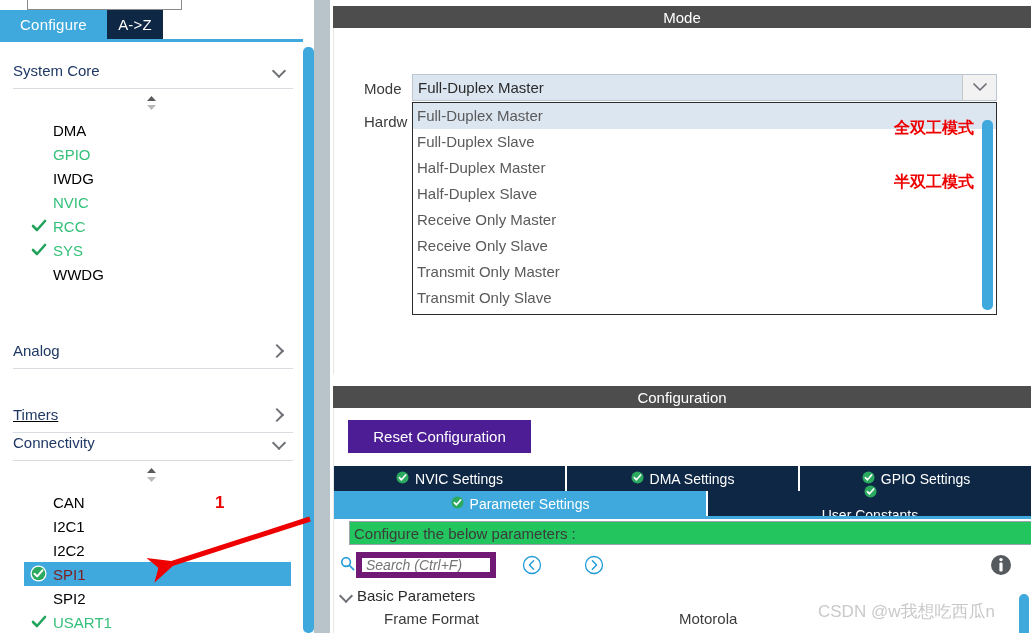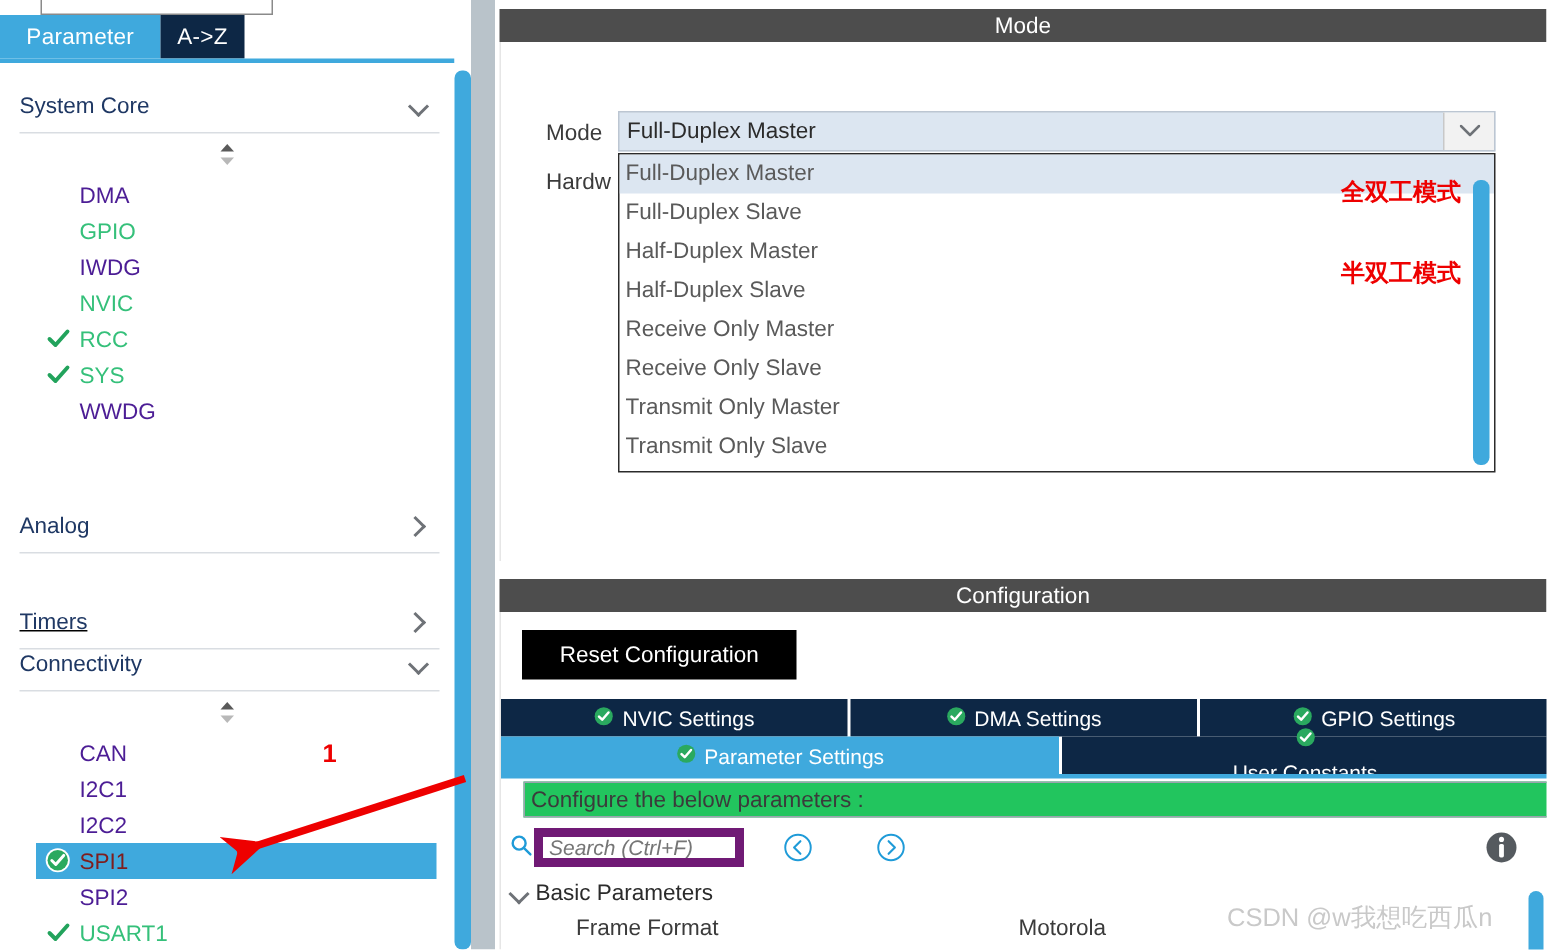--- a/index.html
+++ b/index.html
@@ -63,21 +63,21 @@
 
   .sorter {
     position: absolute; width: 303px; height: 20px;
     display: flex; align-items: center; justify-content: center;
   }
   .sorter svg { display: block; }
 
   .periph {
     position: absolute; left: 13px; width: 278px; height: 24px;
     display: flex; align-items: center;
-    font-size: 15px; color: #4c1d95;
+    font-size: 15px; color: #000000;
     padding-left: 40px;
   }
   .periph.green { color: #35c07a; }
   .periph.selected {
     background: #3fa9dd; color: #7f1d1d; left: 24px; width: 267px;
     padding-left: 29px;
   }
   .periph .tick {
     position: absolute; left: 18px; top: 4px;
     width: 16px; height: 16px;
@@ -167,21 +167,21 @@
     background: #ffffff;
   }
   #config-title { top: 4px; }
   #config-body {
     position: absolute; left: 3px; top: 26px; width: 698px; height: 225px;
     background: #ffffff; border-left: 1px solid #e6e6e6;
   }
 
   #reset-btn {
     position: absolute; left: 14px; top: 12px; width: 183px; height: 33px;
-    background: #000000; color: #ffffff; font-size: 15px;
+    background: #4c1d95; color: #ffffff; font-size: 15px;
     display: flex; align-items: center; justify-content: center;
     border: none;
     text-align: right;
   }
 
   .tabrow { position: absolute; left: 0; width: 698px; text-align: center; }
   #tabrow1 { top: 58px; height: 25px; }
   #tabrow2 { top: 83px; height: 25px; }
   .ctab {
     position: absolute; top: 0; height: 25px;
@@ -243,21 +243,21 @@
 <body>
 
 <div id="root">
 
   <div id="left-panel">
 
     <div id="search-box-stub"></div>
 
     <div id="tabbar">
       <div class="ltab" id="tab-categories">
-        <span>Parameter</span>
+        <span>Configure</span>
       </div>
       <div class="ltab" id="tab-atoz">
         <span>A-&gt;Z</span>
       </div>
     </div>
     <div id="tabbar-underline"></div>
 
     <div id="cat-list">
 
       <div class="cat-header" style="top:8px;">

